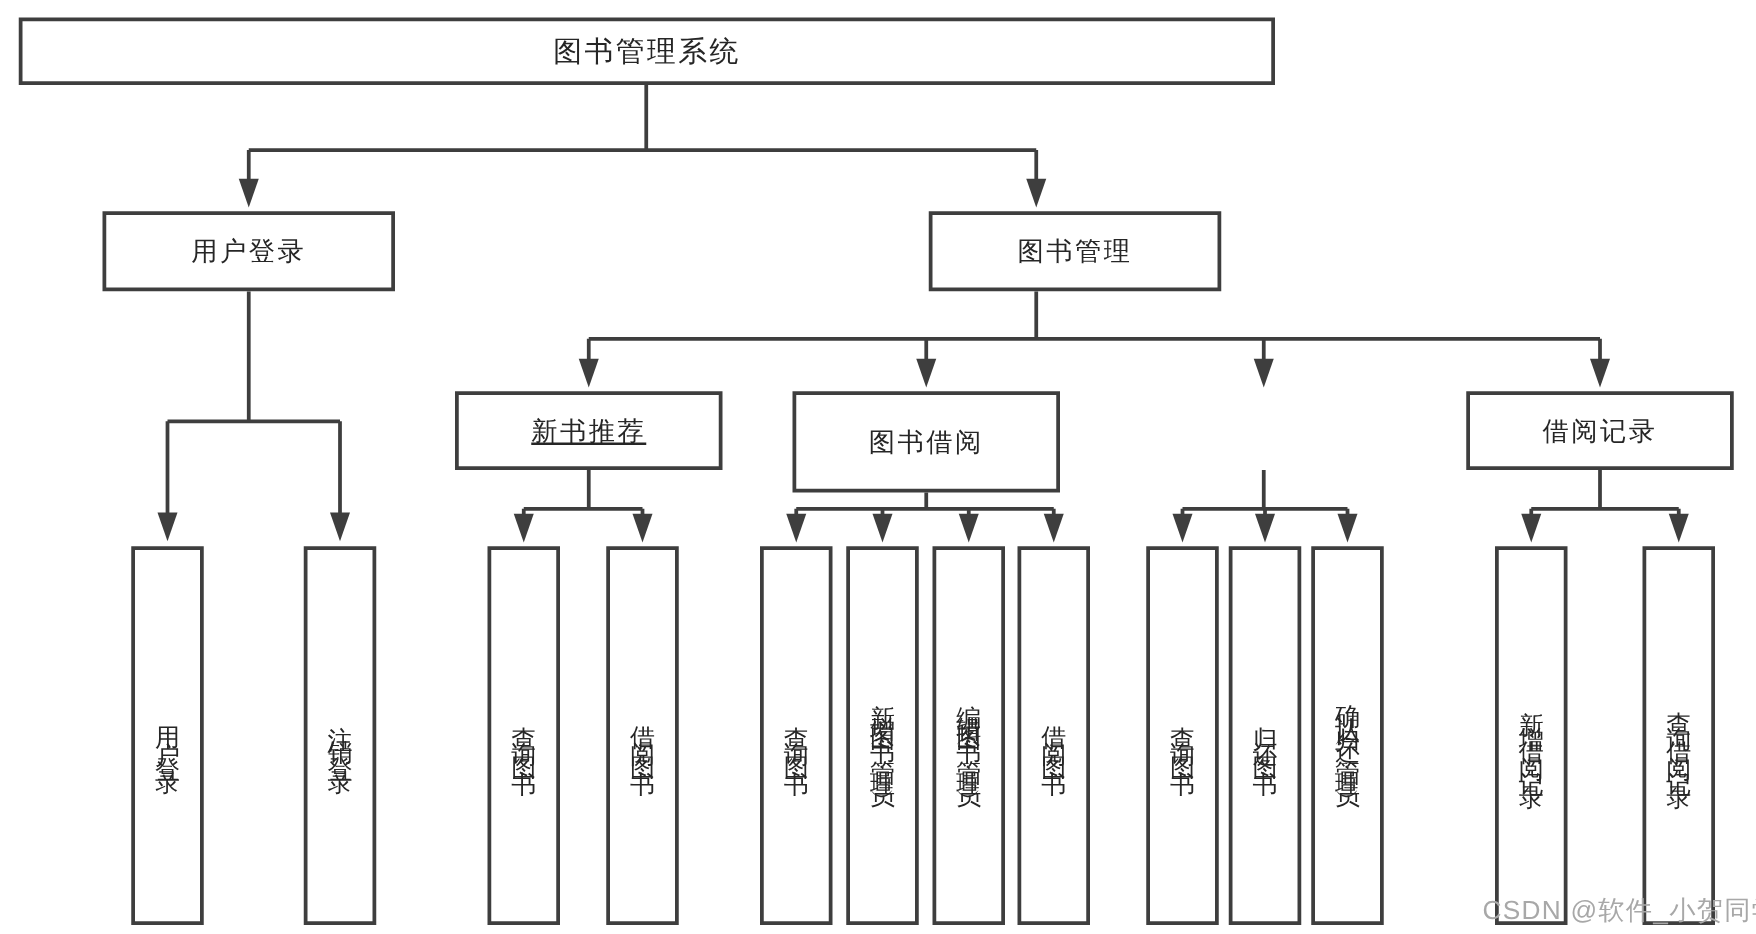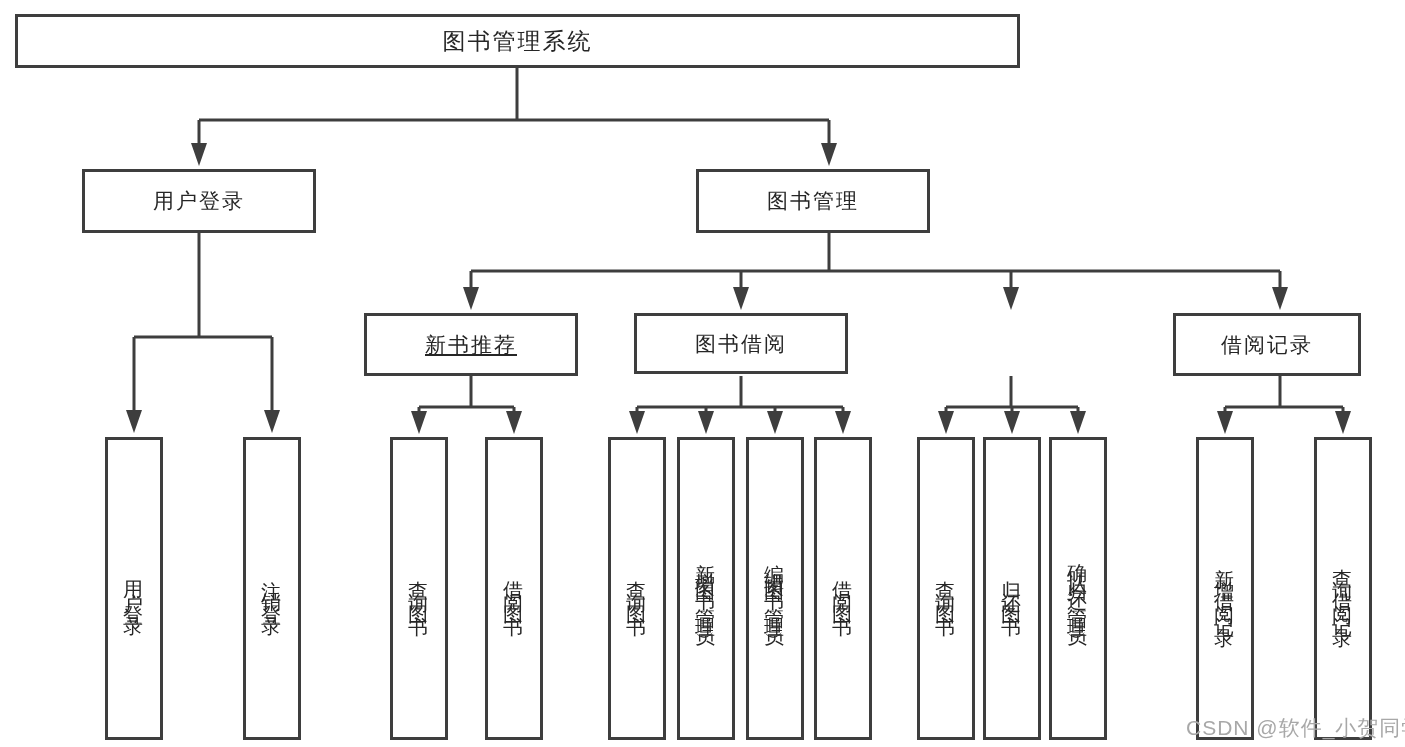--- a/index.html
+++ b/index.html
@@ -114,25 +114,25 @@
       <polygon points="1012,434 1004,411 1020,411"></polygon>
       <polygon points="1078,434 1070,411 1086,411"></polygon>
       <polygon points="1225,434 1217,411 1233,411"></polygon>
       <polygon points="1343,434 1335,411 1351,411"></polygon>
     </g>
   </svg>
 
   <div class="hbox title" style="left:15px; top:14px; width:1005px; height:54px;font-family:Liberation Serif, serif;">图书管理系统</div>
 
   <div class="hbox" style="left:82px; top:169px; width:234px; height:64px;">用户登录</div>
-  <div class="hbox" style="left:696px; top:169px; width:234px; height:64px;">图书管理</div>
+  <div class="hbox" style="left:743px; top:169px; width:234px; height:64px;">图书管理</div>
 
   <div class="hbox" style="left:364px; top:313px; width:214px; height:63px;text-decoration:underline;">新书推荐</div>
-  <div class="hbox" style="left:634px; top:313px; width:214px; height:61px;">图书借阅</div>
-  <div class="hbox" style="left:1173px; top:313px; width:188px; height:63px;">借阅记录</div>
+  <div class="hbox" style="left:634px; top:313px; width:214px; height:81px;">图书借阅</div>
+  <div class="hbox" style="left:1173px; top:313px; width:214px; height:63px;">借阅记录</div>
 
   <div class="vbox" style="left:105px;">用户登录</div>
   <div class="vbox" style="left:243px;">注销登录</div>
 
   <div class="vbox" style="left:390px;">查询图书</div>
   <div class="vbox" style="left:485px;">借阅图书</div>
 
   <div class="vbox" style="left:608px;">查询图书</div>
   <div class="vbox long" style="left:677px;">新增图书（管理员）</div>
   <div class="vbox long" style="left:746px;">编辑图书（管理员）</div>

